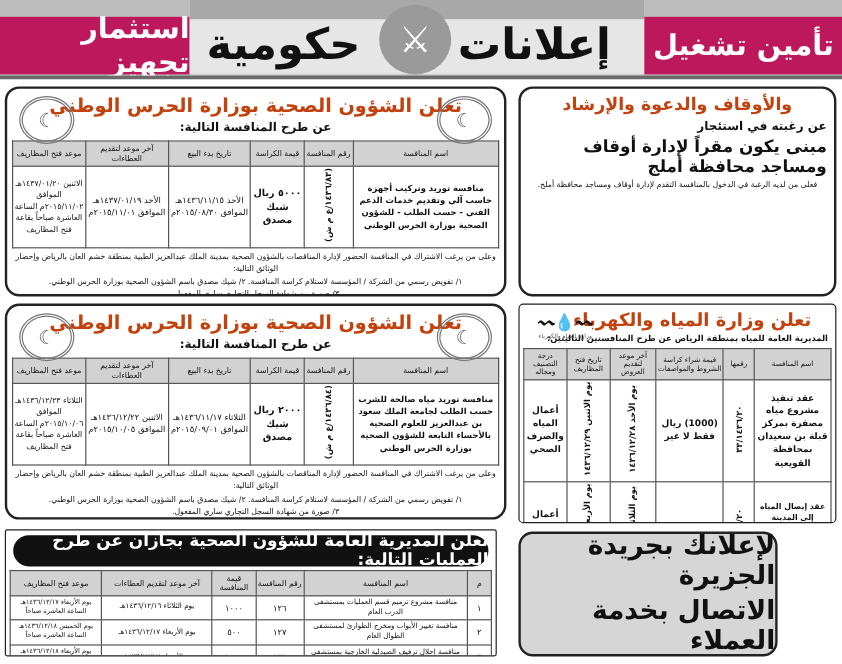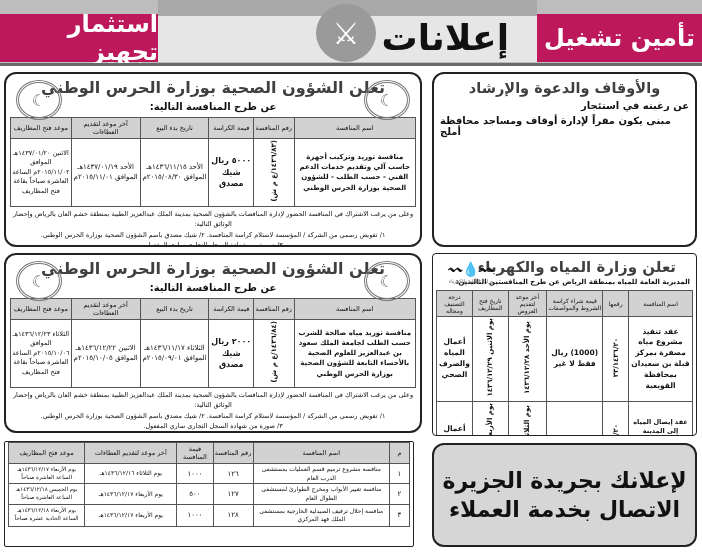--- a/index.html
+++ b/index.html
@@ -9,52 +9,54 @@
 .banner .seg.left{left:0;width:158px}
 .banner .seg.right{right:0;width:165px}
 .banner .center{position:absolute;left:158px;top:0;width:379px;height:62px;background:#e6e6e6}
 .banner .center .band{position:absolute;left:0;top:0;width:100%;height:16px;background:#a8a8a8}
 .banner .center .title{position:absolute;top:12px;height:50px;font-size:36px;font-weight:900;color:#111;direction:rtl;display:flex;align-items:center}
 .banner .center .t1{right:28px}
 .banner .center .t2{left:14px}
 .emblem{position:absolute;left:316px;top:4px;width:60px;height:58px;border-radius:50%;background:#9a9a9a;display:flex;align-items:center;justify-content:center;font-size:30px;color:#fff}
 .banner-line{position:absolute;left:0;top:63px;width:702px;height:3px;background:#6a6a6a}
 .ad{position:absolute;border:2px solid #222;border-radius:12px;background:#fff;direction:rtl;overflow:hidden}
-.ad h2{font-weight:bold;text-align:center;color:#404040}
+.ad h2{font-weight:bold;text-align:center;color:#c2410c}
 .sub{text-align:center;font-size:10px;font-weight:bold}
 table{border-collapse:collapse;width:100%;direction:rtl}
 th{background:#d2d2d2;font-size:6.5px;font-weight:normal;border:1px solid #555;padding:2px 1px;height:16px}
 td{font-size:7px;border:1px solid #555;text-align:center;padding:1px;line-height:1.45}
 .notes{font-size:6.5px;text-align:center;line-height:1.6;padding:2px 6px}
 .logo{position:absolute;width:46px;height:40px;border-radius:50%;border:3px double #777;display:flex;align-items:center;justify-content:center;font-size:16px;color:#666}
 .vert{writing-mode:vertical-rl;transform:rotate(180deg);font-size:7px;font-weight:bold;display:inline-block}
 .w-ad td{font-size:7.5px;font-weight:bold}
 .w-ad th{font-size:6px}
-.bigbox{position:absolute;left:432px;top:443px;width:265px;height:104px;border:2px solid #222;border-radius:12px;background:#d6d6d6;direction:rtl;display:flex;flex-direction:column;align-items:center;justify-content:center;gap:4px}
+.bigbox{position:absolute;left:432px;top:443px;width:216px;height:104px;border:2px solid #222;border-radius:12px;background:#d6d6d6;direction:rtl;display:flex;flex-direction:column;align-items:center;justify-content:center;gap:4px}
 .bigbox div{font-size:22px;font-weight:900;color:#111}
 .jz-head{margin:4px 6px 3px;background:#111;color:#fff;border-radius:14px;height:26px;display:flex;align-items:center;justify-content:center;font-size:14px;font-weight:bold}
 </style>
 </head>
 <body>
 
 <div class="banner">
   <div class="seg left">استثمار تجهيز</div>
   <div class="center">
     <div class="band"></div>
     <div class="title t1">إعلانات</div>
+    <div class="title t2">حكومية</div>
   </div>
   <div class="emblem">⚔</div>
   <div class="seg right">تأمين تشغيل</div>
   <div class="banner-line"></div>
 </div>
 
 <div class="ad" style="left:432px;top:72px;width:265px;height:175px;padding:4px 6px">
   <h2 style="font-size:14.5px;line-height:20px">والأوقاف والدعوة والإرشاد</h2>
   <div style="text-align:right;font-size:10px;font-weight:bold;margin-top:2px">عن رغبته في استئجار</div>
-  <div style="text-align:left;font-size:10px;font-weight:900;margin-top:4px">مبنى يكون مقراً لإدارة أوقاف ومساجد محافظة أملج</div>
+  <div style="text-align:right;font-size:14px;font-weight:900;margin-top:4px">مبنى يكون مقراً لإدارة أوقاف ومساجد محافظة أملج</div>
+  <div style="font-size:6.5px;text-align:center;margin-top:3px">فعلى من لديه الرغبة في الدخول بالمنافسة التقدم لإدارة أوقاف ومساجد محافظة أملج.</div>
 </div>
 
 <div class="ad" style="left:4px;top:72px;width:418px;height:175px">
   <div class="logo" style="right:10px;top:6px">☾</div>
   <div class="logo" style="left:10px;top:6px">☾</div>
   <h2 style="font-size:16px;margin-top:4px">تعلن الشؤون الصحية بوزارة الحرس الوطني</h2>
   <div class="sub" style="margin:4px 0 5px">عن طرح المنافسة التالية:</div>
   <div style="padding:0 4px">
     <table>
       <tbody>
@@ -154,20 +156,21 @@
         <td><span class="vert">يوم الأربعاء ١٤٣٦/١٢/٢٤</span></td>
         <td>أعمال المياه والصرف الصحي</td>
       </tr>
     </tbody>
       </table>
   </div>
 
 </div>
 
 <div class="ad" style="left:4px;top:441px;width:410px;height:106px;border-radius:2px;border-width:1px">
+  <div class="jz-head">تعلن المديرية العامة للشؤون الصحية بجازان عن طرح العمليات التالية:</div>
   <div style="padding:0 3px">
     <table>
       <tbody>
           <tr>
         <th style="width:5%">م</th>
         <th style="width:34%">اسم المنافسة</th>
         <th style="width:10%">رقم المنافسة</th>
         <th style="width:9%">قيمة المنافسة</th>
         <th style="width:23%">آخر موعد لتقديم العطاءات</th>
         <th style="width:19%">موعد فتح المظاريف</th>

